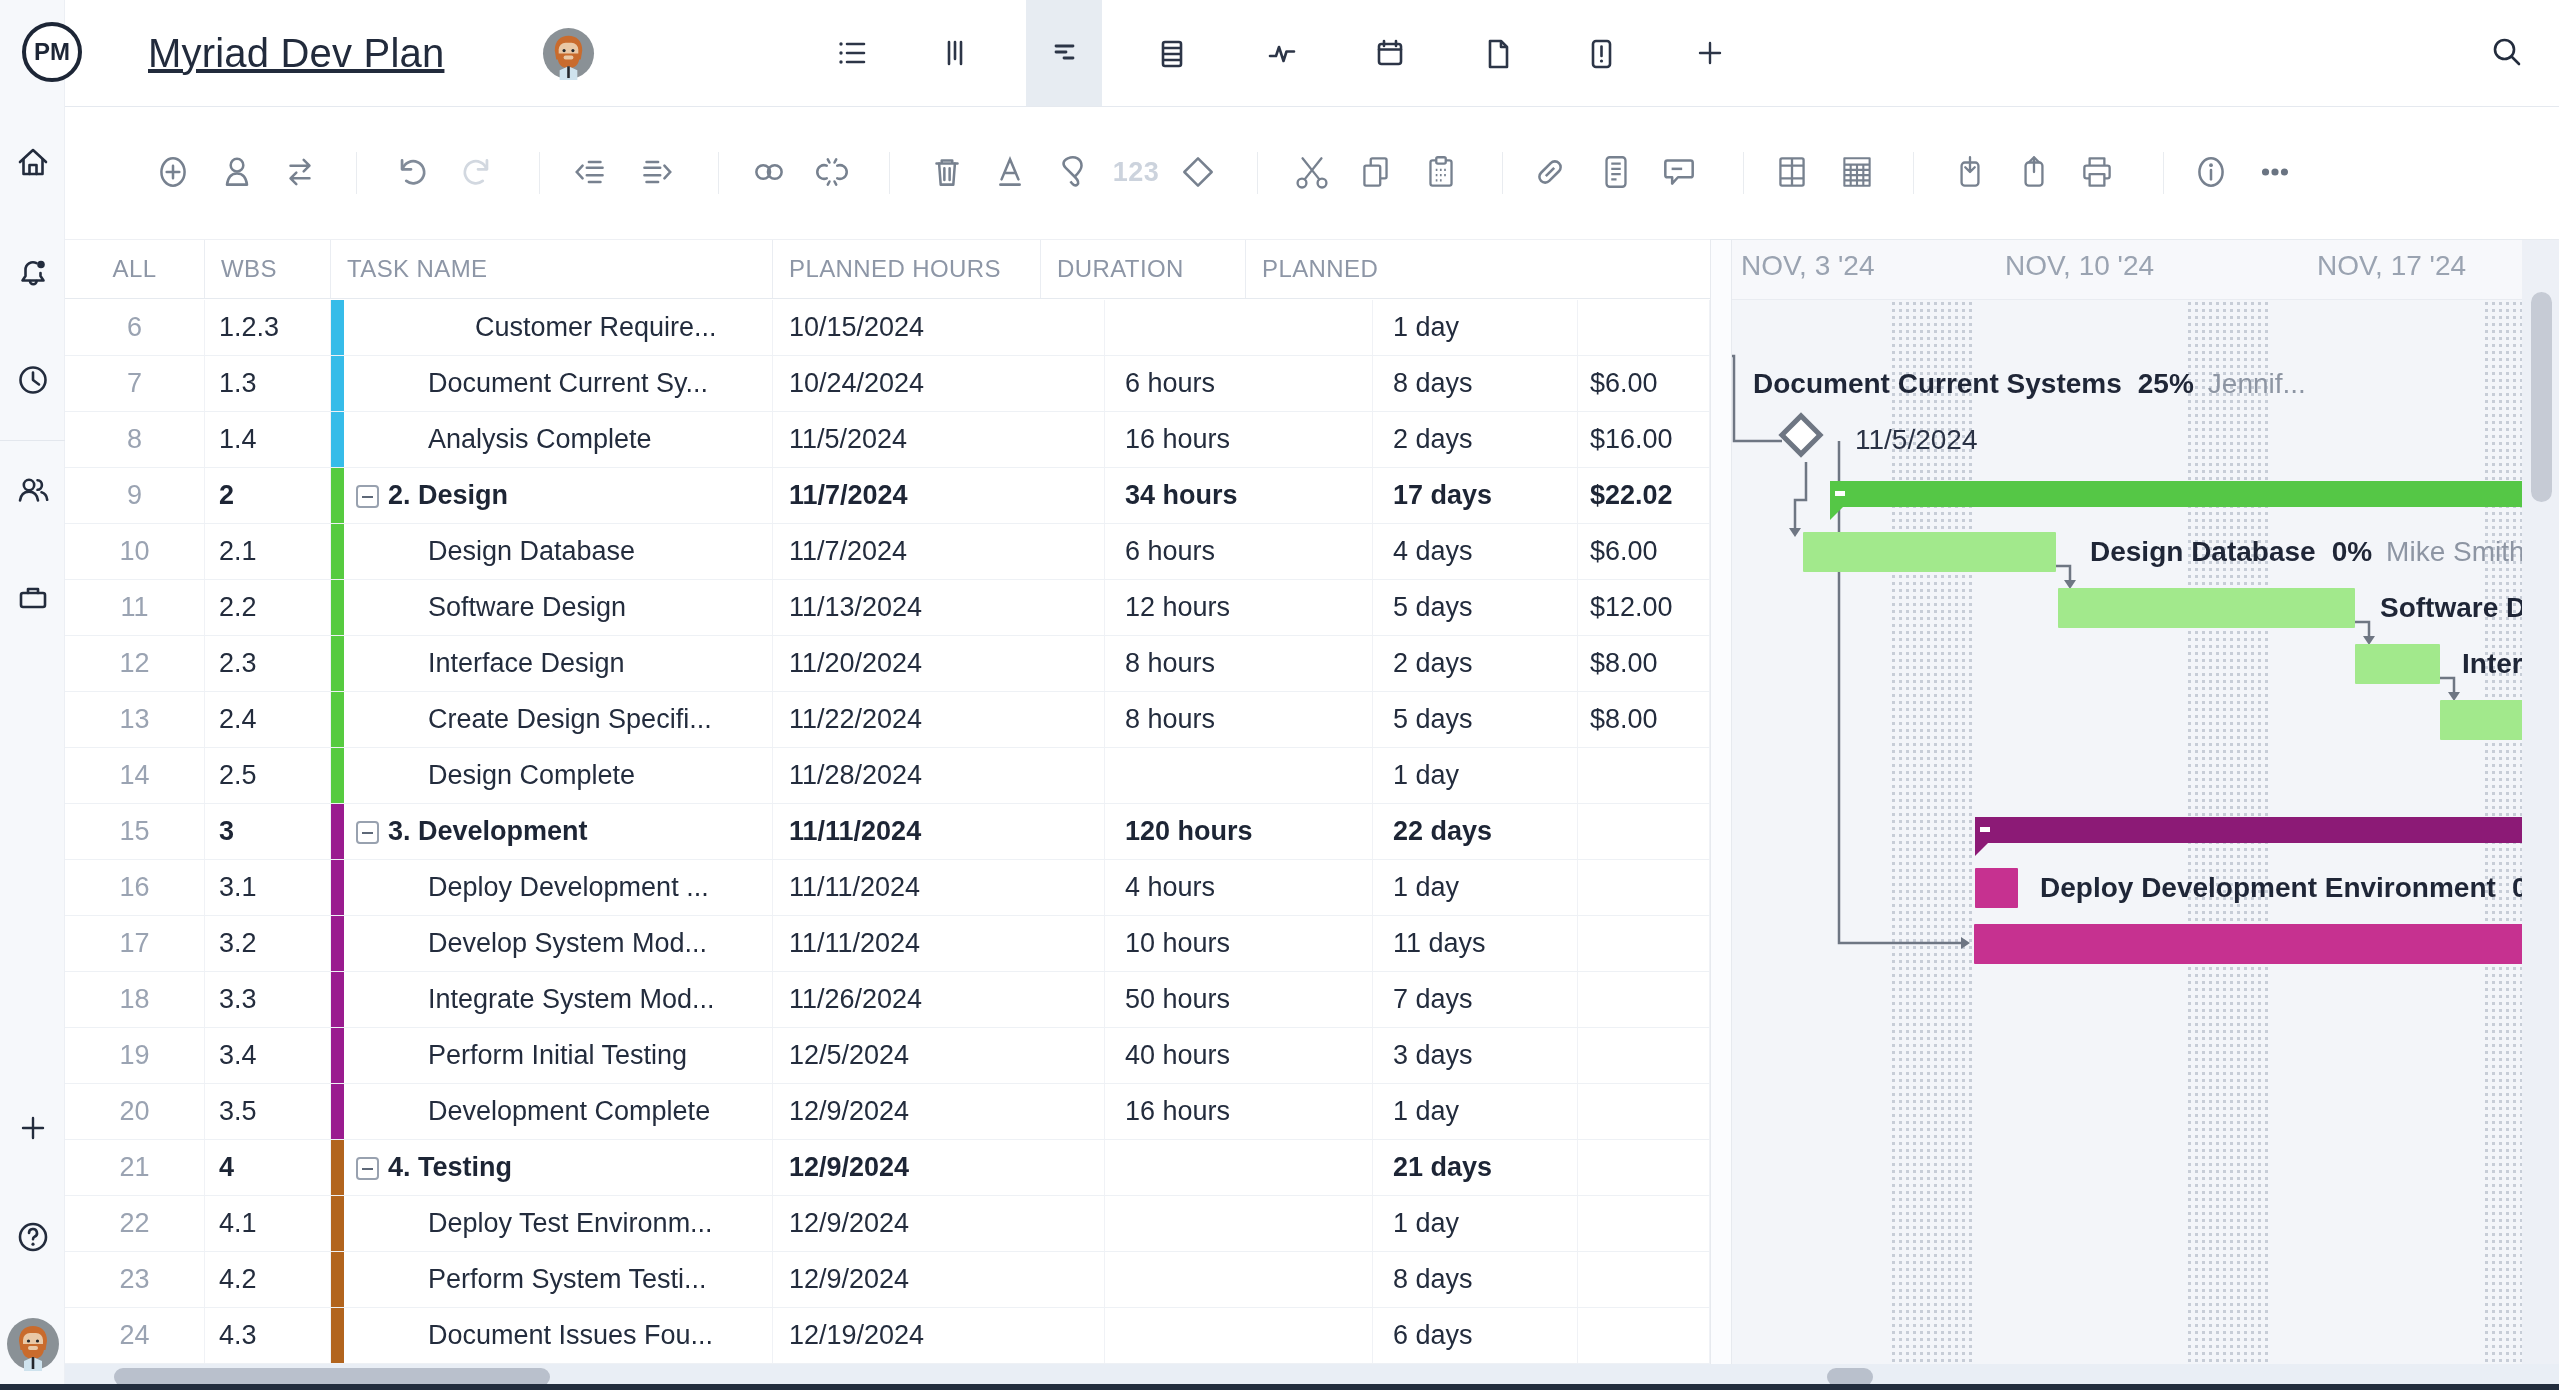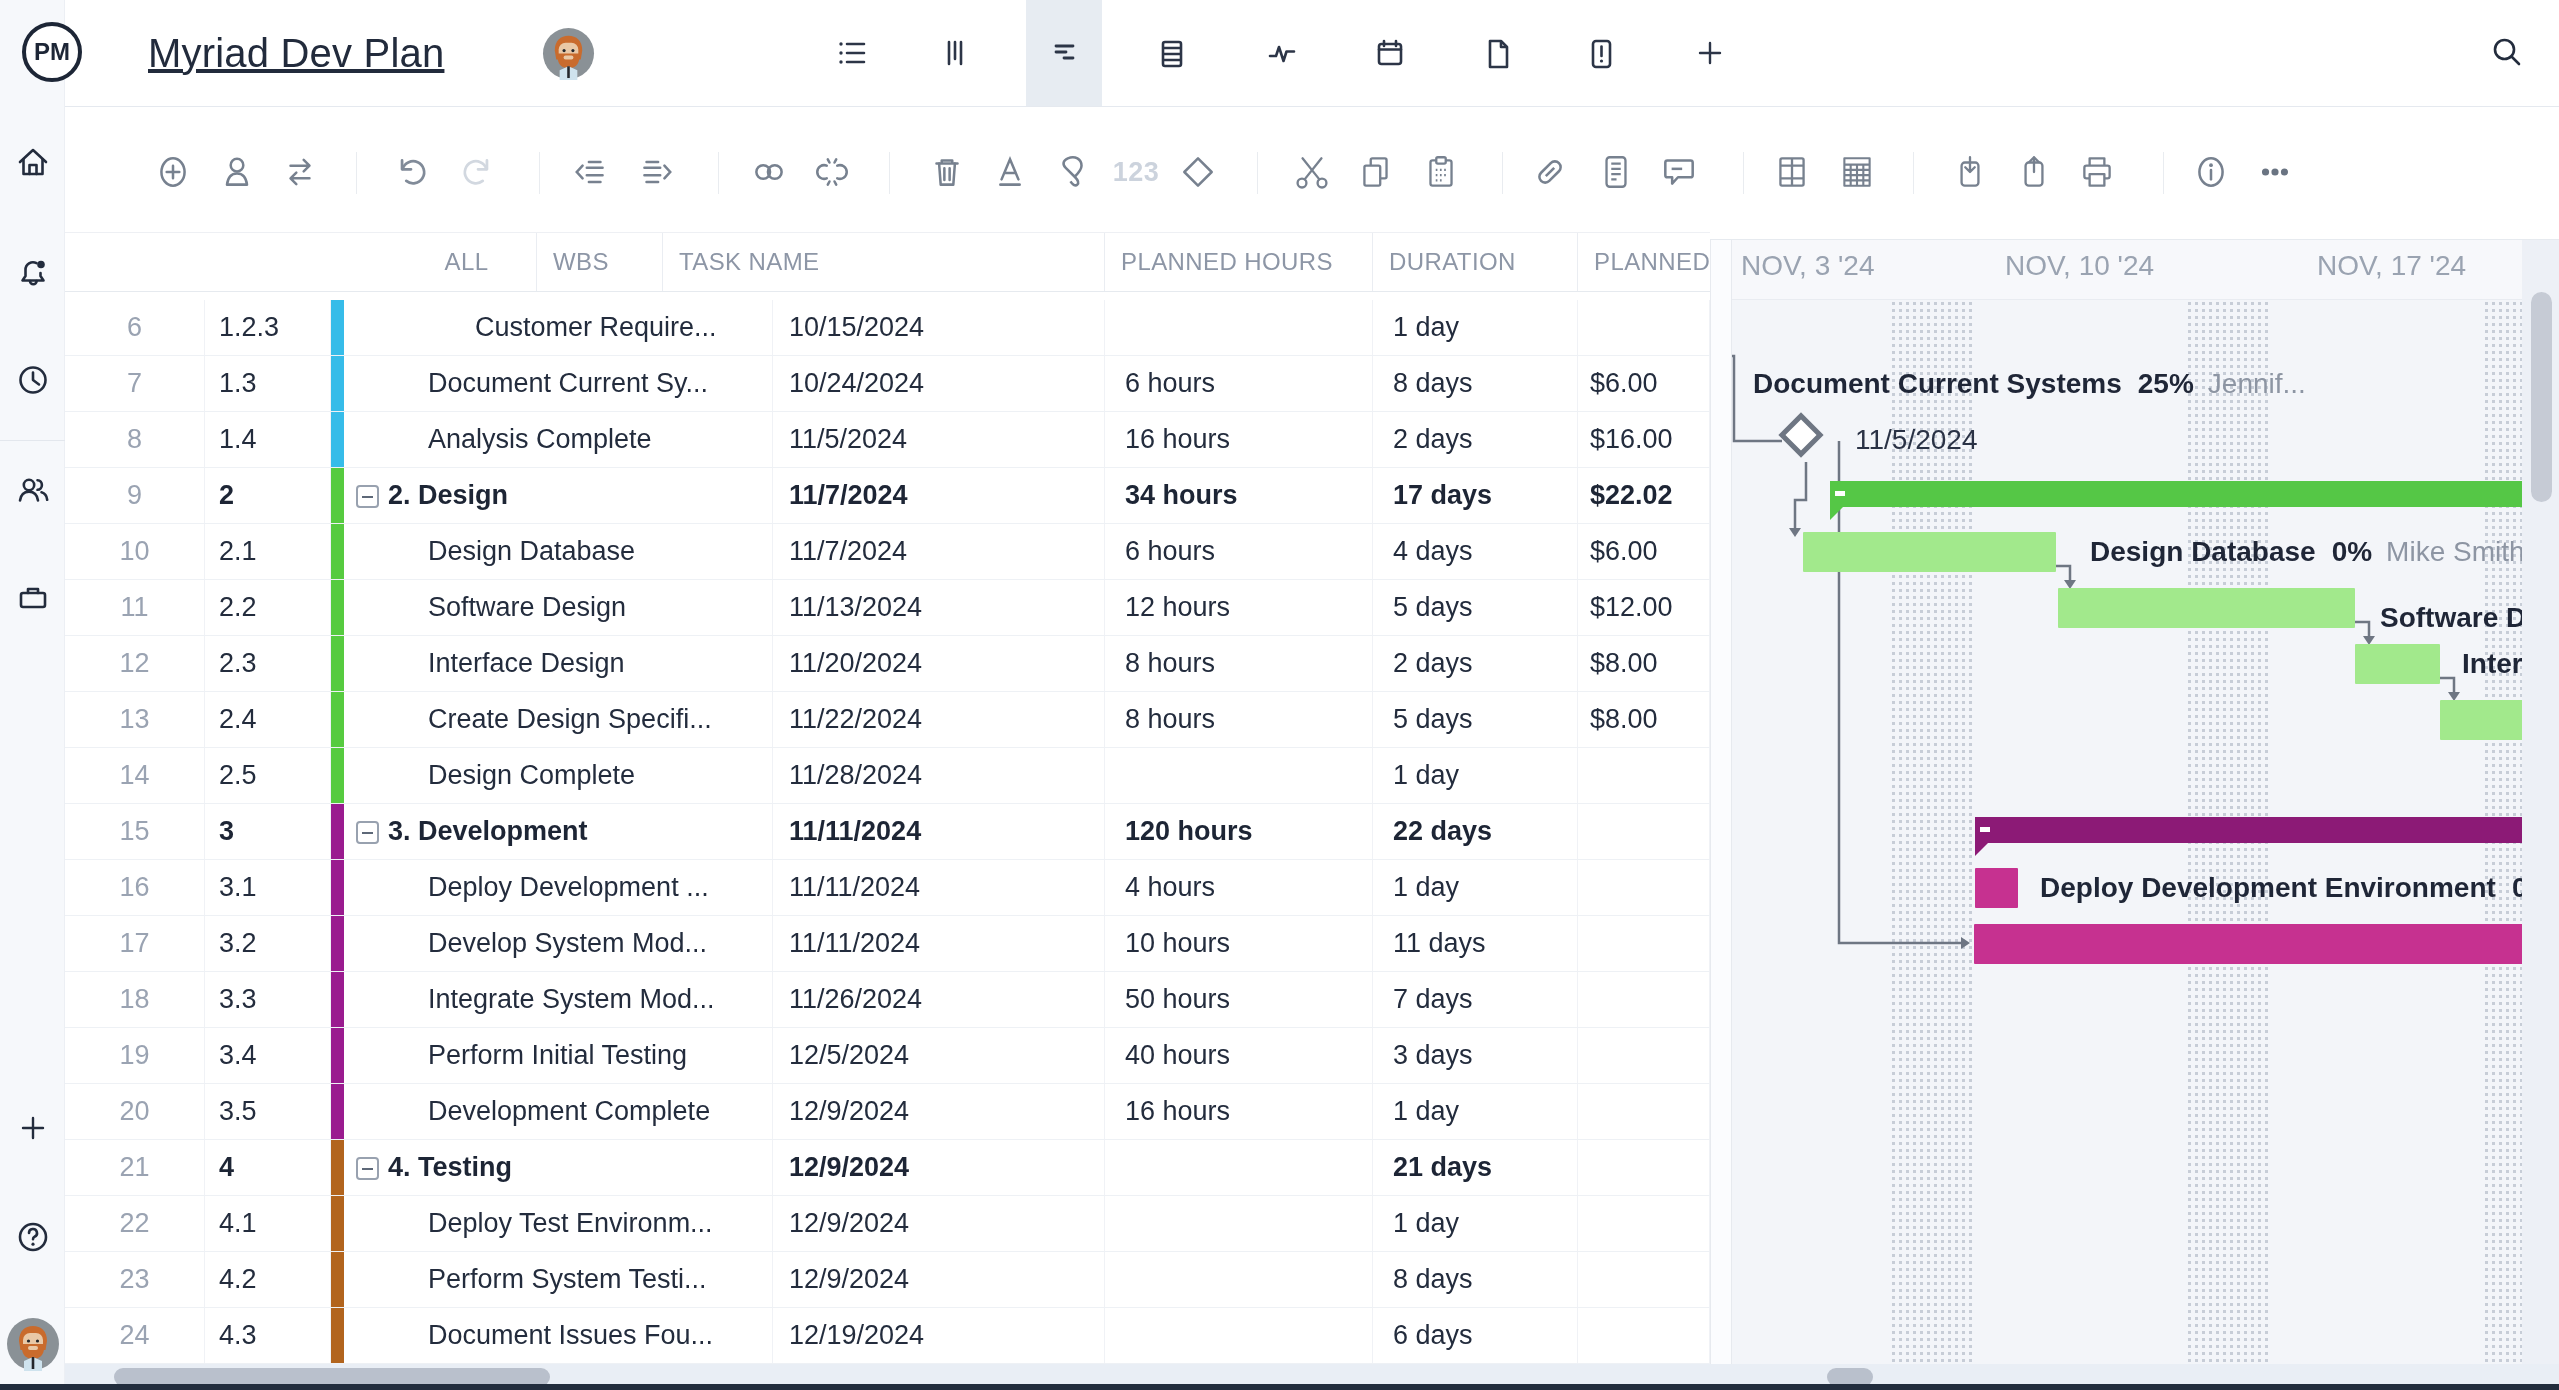--- a/index.html
+++ b/index.html
@@ -31,23 +31,23 @@
 
   
   .toolbar { position:absolute; left:65px; top:108px; width:2494px; height:132px;
              background:#ffffff; border-bottom:1px solid #e6eaef; }
   .tool { position:absolute; top:42px; width:44px; height:44px; display:flex; align-items:center;
           justify-content:center; cursor:pointer; }
   .tsep { position:absolute; top:44px; width:1px; height:42px; background:#e9ecf0; }
   .t123 { font-size:27px; font-weight:700; color:#ccd3dd; letter-spacing:0.5px; }
 
   
-  .thead { position:absolute; left:65px; top:232px; width:1645px; height:60px; background:#fff;
+  .thead { position:absolute; left:65px; top:239px; width:1645px; height:60px; background:#fff;
            border-bottom:1px solid #e6eaef; border-top:1px solid #eef0f4; display:flex;
-           font-size:24px; color:#8d96a6; font-weight:500; letter-spacing:0.4px;justify-content:flex-end; }
+           font-size:24px; color:#8d96a6; font-weight:500; letter-spacing:0.4px; }
   .thead .hc { display:flex; align-items:center; border-right:1px solid #eaedf2; padding-left:16px; }
   .tbody { position:absolute; left:65px; top:300px; width:1645px; height:1064px; background:#fff; }
   .trow { display:flex; height:56px; border-bottom:1px solid #eef1f5; font-size:27px; }
   .trow .cell { display:flex; align-items:center; border-right:1px solid #f0f2f6; overflow:hidden;
                 white-space:nowrap; }
   .c-num { width:140px; justify-content:center; color:#9aa3b2; }
   .c-wbs { width:126px; padding-left:14px; }
   .c-task { width:442px; position:relative; }
   .c-start { width:332px; padding-left:16px; }
   .c-hours { width:268px; padding-left:20px; }
@@ -696,21 +696,21 @@
   <div class="glabel" style="left: 21px; top: 84px;"><b>Document Current Systems</b><span class="pct">25%</span><span class="who">Jennif...</span></div>
       <div class="gdiamond" style="left: 53px; top: 119px;"></div>
       <div class="glabel plain" style="left: 123px; top: 140px;">11/5/2024</div>
       <div class="gsummary" style="left: 98px; width: 692px; background: rgb(85, 199, 70); top: 181px;">
         <span class="gnotch" style="border-top-color: rgb(85, 199, 70);"></span>
         <span class="gdash"></span>
       </div>
       <div class="gtask" style="left: 71px; width: 253px; background: rgb(162, 233, 140); top: 232px;"></div>
       <div class="glabel" style="left: 358px; top: 252px;"><b>Design Database</b><span class="pct">0%</span><span class="who">Mike Smith</span></div>
       <div class="gtask" style="left: 326px; width: 297px; background: rgb(162, 233, 140); top: 288px;"></div>
-      <div class="glabel" style="left: 648px; top: 318px;"><b>Software D</b></div>
+      <div class="glabel" style="left: 648px; top: 308px;"><b>Software D</b></div>
       <div class="gtask" style="left: 623px; width: 85px; background: rgb(162, 233, 140); top: 344px;"></div>
       <div class="glabel" style="left: 730px; top: 364px;"><b>Inter</b></div>
       <div class="gtask" style="left: 708px; width: 95px; background: rgb(162, 233, 140); top: 400px;"></div>
       <div class="gsummary" style="left: 243px; width: 560px; background: rgb(140, 26, 118); top: 517px;">
         <span class="gnotch" style="border-top-color: rgb(140, 26, 118);"></span>
         <span class="gdash"></span>
       </div>
       <div class="gtask" style="left: 243px; width: 43px; background: rgb(198, 49, 144); top: 568px;"></div>
       <div class="glabel" style="left: 308px; top: 588px;"><b>Deploy Development Environment</b><span class="pct">0</span></div>
       <div class="gtask" style="left: 242px; width: 561px; background: rgb(198, 49, 144); top: 624px;"></div>

